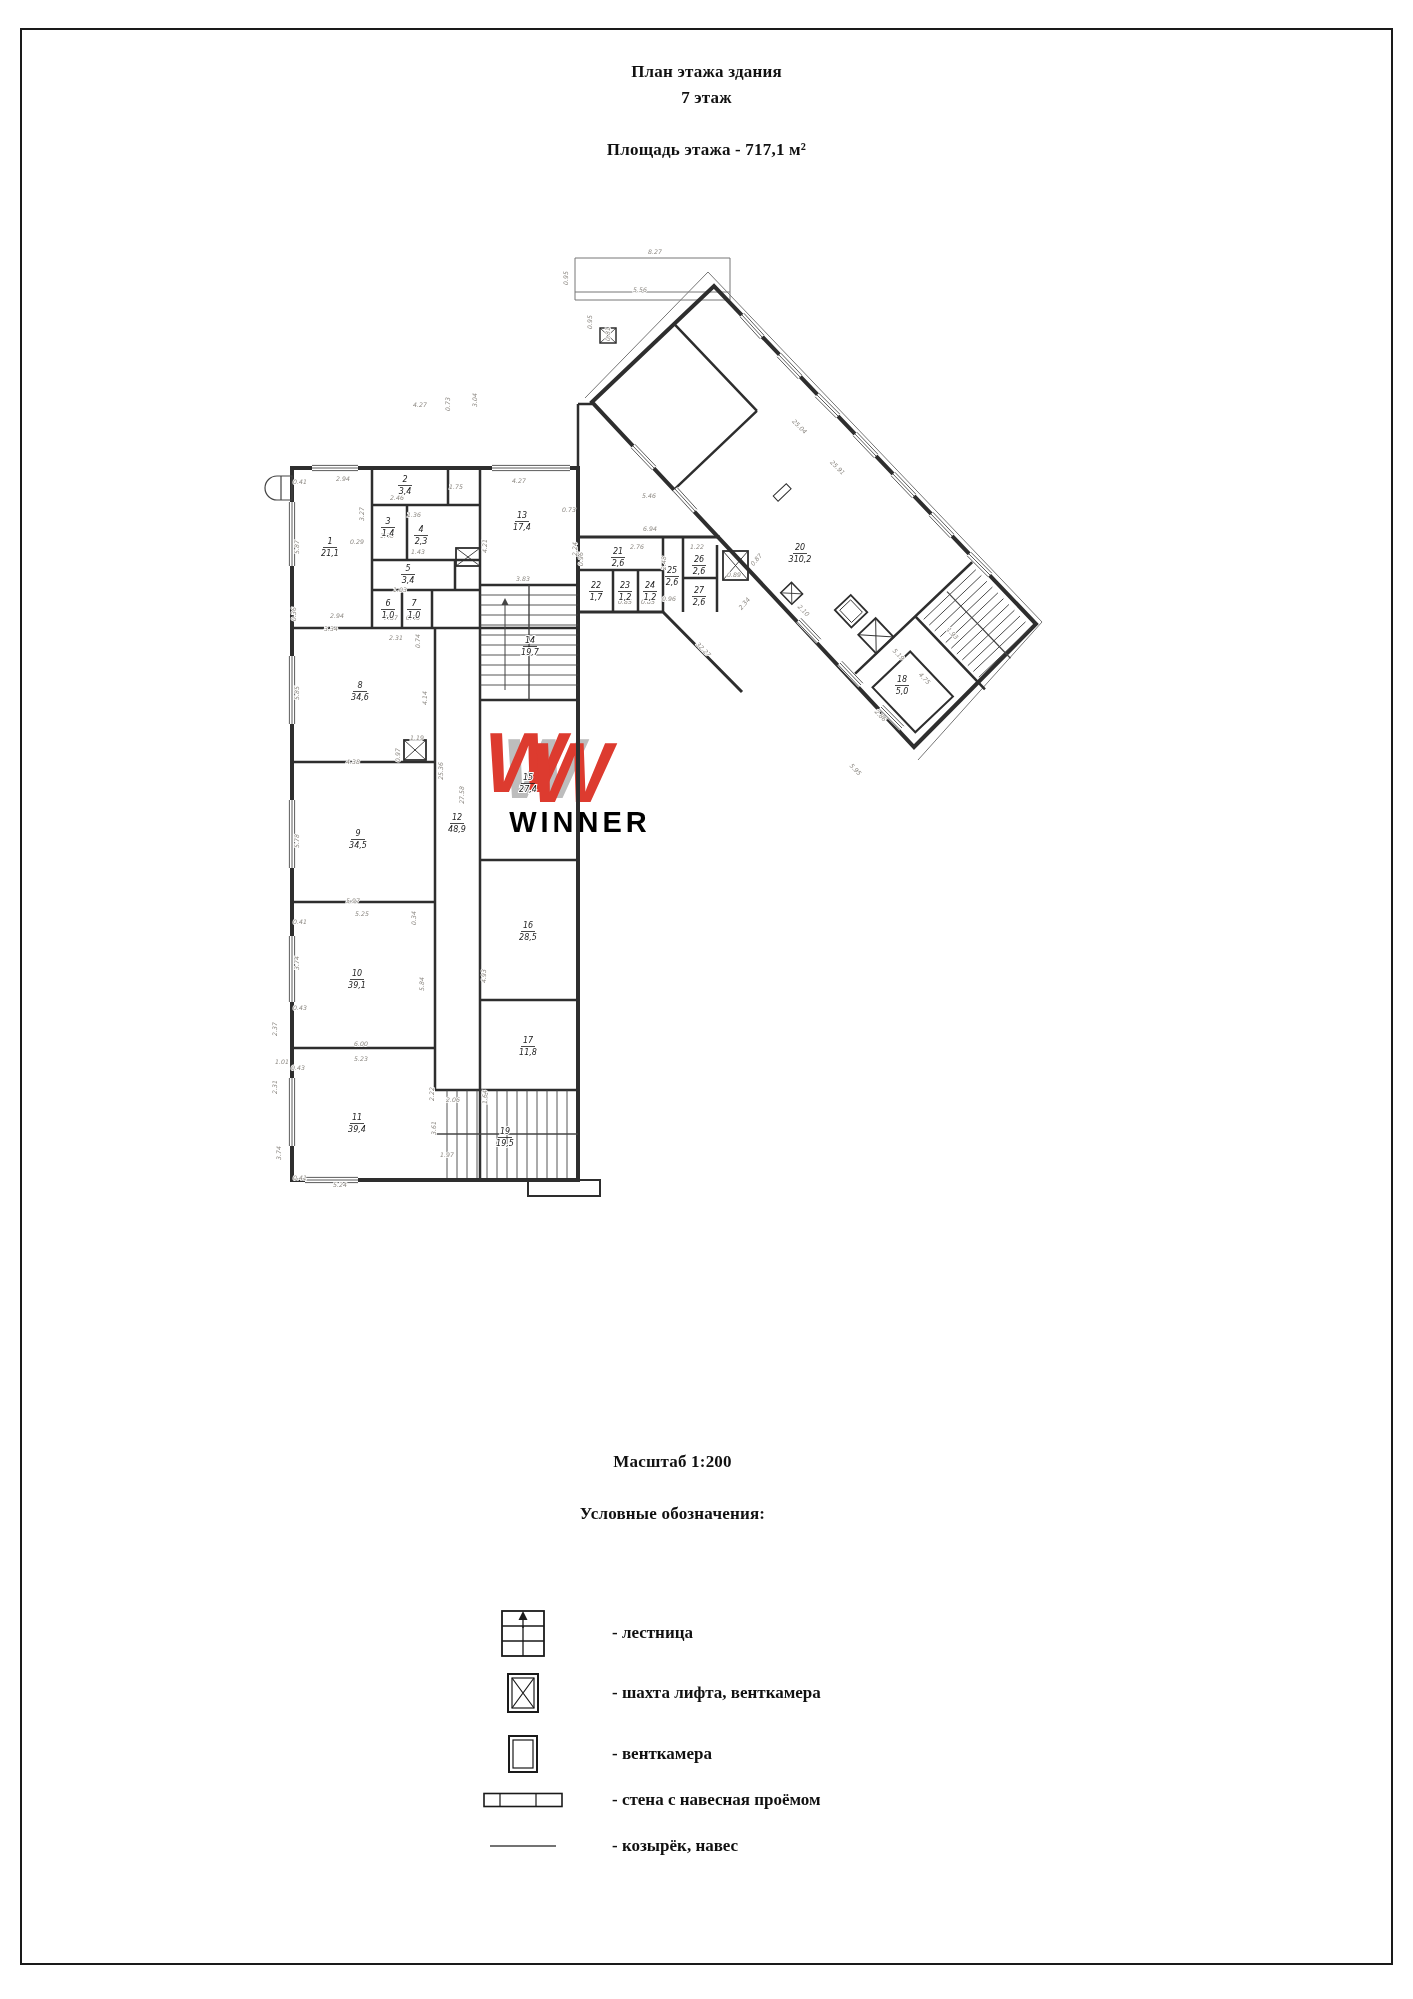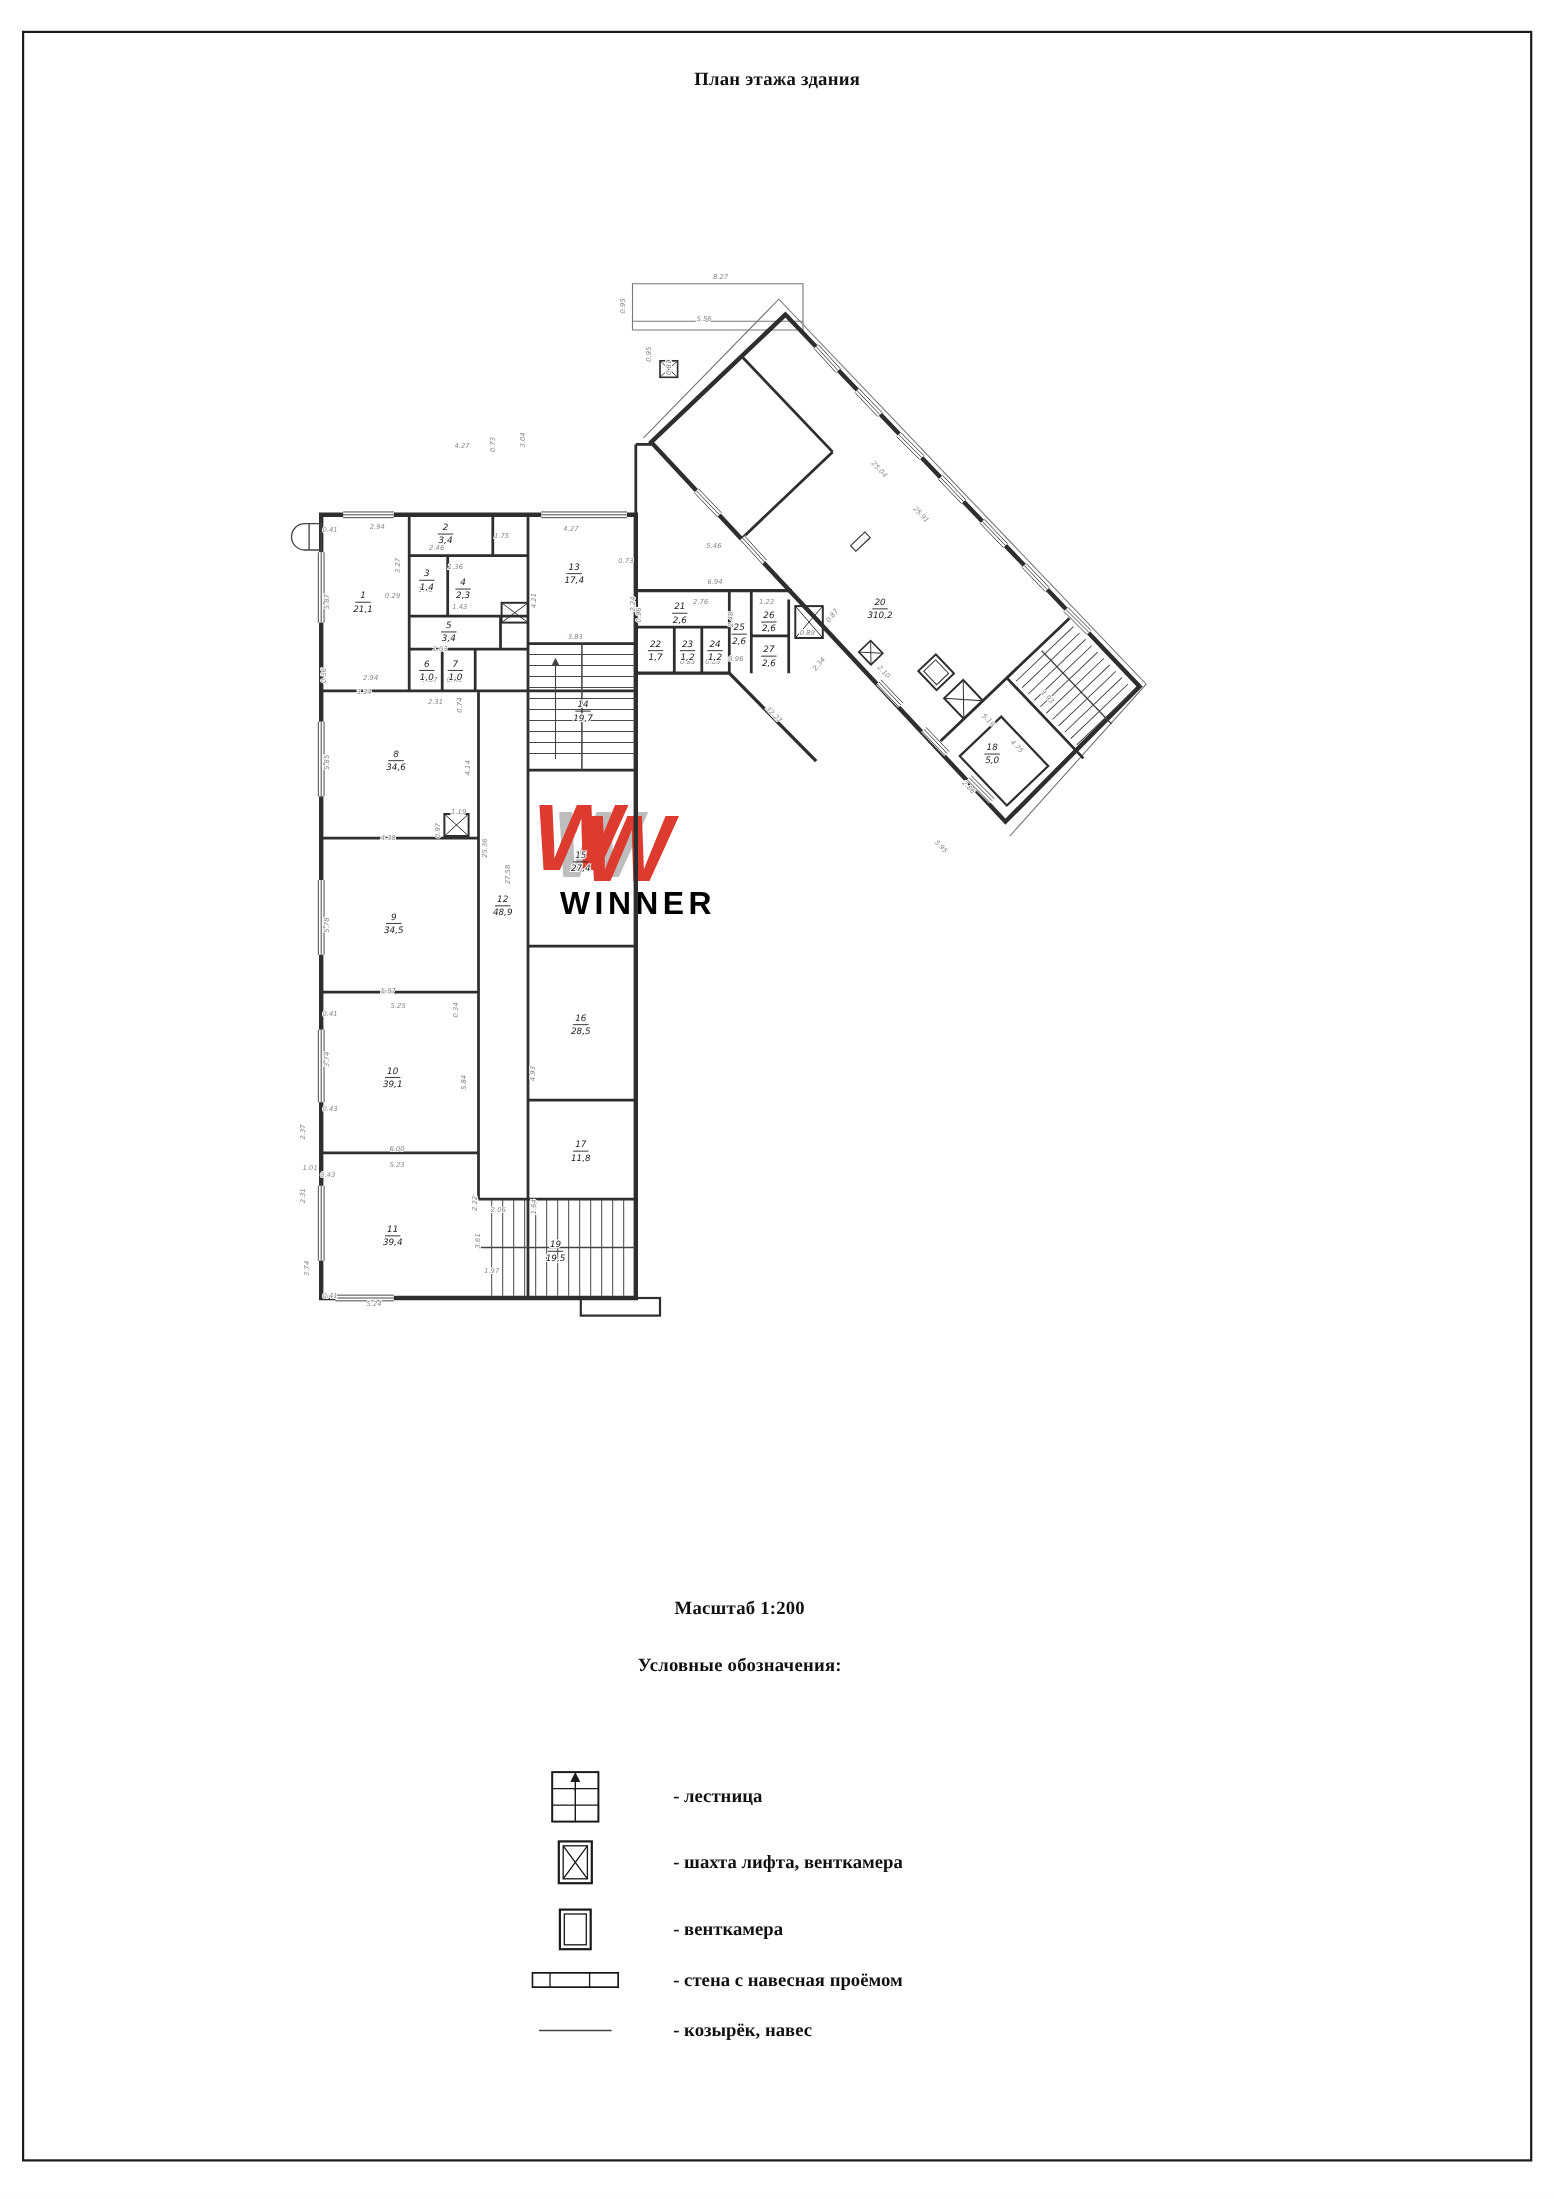--- a/index.html
+++ b/index.html
@@ -29,20 +29,22 @@
   .wm .wtxt{position:absolute;left:0;top:84px;width:224px;text-align:center;
             font:bold 29px "Liberation Sans", sans-serif;letter-spacing:4px;color:#000000;}
 </style>
 </head>
 <body style="--accent: #dd3b2f;">
 
 <div class="page">
   <div class="frame"></div>
 
   <div class="tline t1">План этажа здания</div>
+  <div class="tline t2">7 этаж</div>
+  <div class="tline t3">Площадь этажа - 717,1 м²</div>
 
   <div class="wm">
     <span class="wg wshadow">W</span>
     <span class="wg w1">W</span>
     <span class="wg w2">W</span>
     <div class="wtxt">WINNER</div>
   </div>
 
   <svg class="plan" id="plan-svg" width="1413" height="1999" viewBox="0 0 1413 1999">
 

